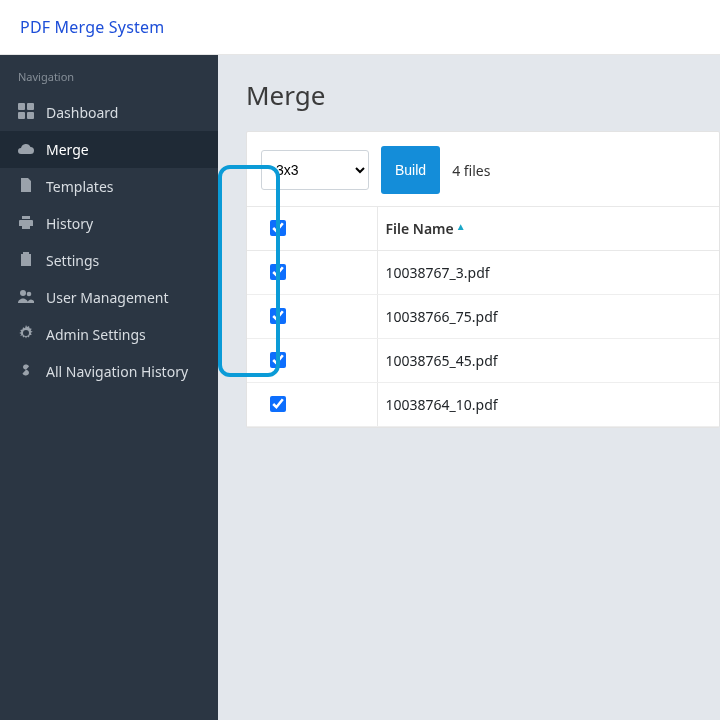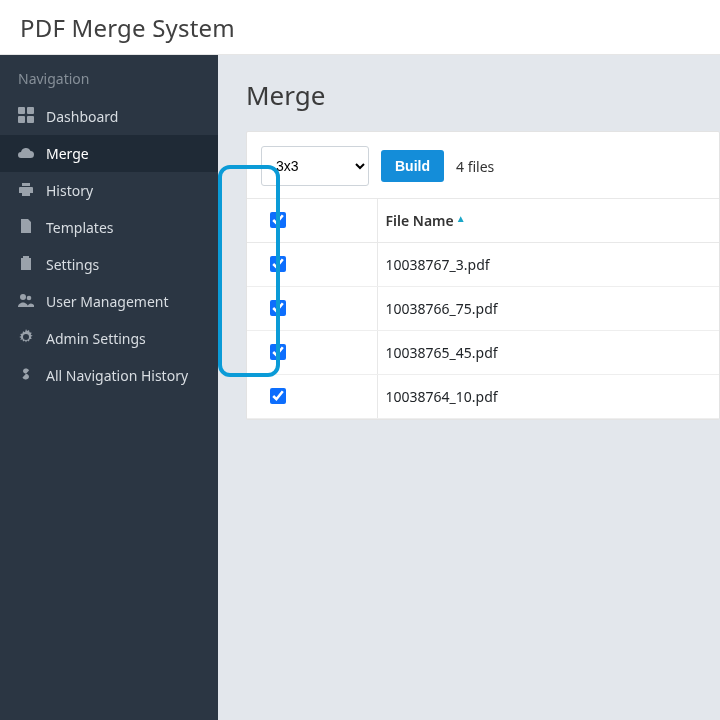--- a/index.html
+++ b/index.html
@@ -3,46 +3,46 @@
 <meta charset="utf-8">
 <style>
   * { box-sizing: border-box; }
   html, body { margin:0; padding:0; height:100%; width:720px; overflow:hidden;
                font-family: -apple-system, BlinkMacSystemFont, "Segoe UI", system-ui, sans-serif;
                color:#212529; background:#fff; }
 
   
   .topbar { height:55px; border-bottom:1px solid #e6e6e6; display:flex; align-items:center;
             padding:0 20px; }
-  .app-title { font-size:24px; font-weight:400; color:#404040; letter-spacing:0.2px; }
+  .app-title { font-size:16px; font-weight:400; color:#1d4ed8; letter-spacing:0.2px; }
 
   
   .layout { display:flex; height:calc(720px - 55px); }
   .sidebar { width:218px; background:#2b3643; color:#a3abb4; display:flex; flex-direction:column; }
-  .nav-heading { font-size:14px; padding:14px 18px 10px; color:#868f98; }
+  .nav-heading { font-size:11px; padding:14px 18px 10px; color:#868f98; }
   .nav-item { display:flex; gap:12px; padding:9px 18px;
               font-size:14px; color:#cfd5db; cursor:pointer; }
   .nav-item.active { background:#1f2a36; }
   .nav-item .icon-slot { width:16px; height:16px; display:flex; align-items:center; justify-content:center;
                          color:#9aa2ab; flex-shrink:0; }
   .nav-item.active .icon-slot { color:#9aa2ab; }
   .nav-item span.label { color:#d8dde2; }
   .nav-item.active span.label { color:#fff; }
 
   
   .content { flex:1; background:#e3e7ec; padding:20px 0 0 28px; overflow:hidden; }
   .page-title { font-size:26px; font-weight:400; color:#3b3b3b; margin:2px 0 18px; }
 
   .card { background:#fff; border:1px solid #e3e3e3; border-radius:2px; padding:14px 0 0 0; }
 
   .toolbar { display:flex; align-items:center; gap:12px; padding:0 14px 12px; }
   select.grid-select { height:40px; padding:4px 10px; border:1px solid #ced4da; border-radius:3px;
                        background:#fff; font-size:14px; min-width:108px; }
-  .btn-primary { background:#148dd9; border:none; color:#fff; font-size:14px; font-weight:700;
-                 padding:8px 14px; border-radius:3px; cursor:pointer; }
+  .btn-primary { background:#148dd9; border:none; color:#fff; font-size:14px; font-weight:400;
+                 padding:16px 14px; border-radius:3px; cursor:pointer; }
   .file-count { font-size:14px; color:#333; }
 
   
   table.files { border-collapse:collapse; width:100%; font-size:14px; }
   .col-check { width:60px; }
   .col-blank { width:70px; }
   th { text-align:left; font-weight:600; padding:10px 8px; border-top:1px solid #e8e8e8;
        border-bottom:1px solid #e8e8e8; color:#333; }
   th.col-filename { border-left:1px solid #e8e8e8; }
   td { padding:10px 8px; border-bottom:1px solid #eeeeee; }
@@ -87,33 +87,33 @@
         <svg viewBox="0 0 16 16">
             <path d="M12.5 7.02A5 5 0 0 0 3 8a3 3 0 1 0 0 6h9.5a3.5 3.5 0 0 0 0-7z"></path>
           </svg>
       </span>
       <span class="label">Merge</span>
     </div>
 
     <div class="nav-item">
       <span class="icon-slot">
         <svg viewBox="0 0 16 16">
+            <path d="M3 1h7l3 3v11H3z M5 6h6v1H5z M5 9h6v1H5z"></path>
+          </svg>
+      </span>
+      <span class="label">Templates</span>
+    </div>
+
+    <div class="nav-item">
+      <span class="icon-slot">
+        <svg viewBox="0 0 16 16">
             <path d="M4 2h8v3H4zM2 6h12a1 1 0 0 1 1 1v5h-3v3H4v-3H1V7a1 1 0 0 1 1-1zm3 6h6v3H5z"></path>
           </svg>
       </span>
       <span class="label">History</span>
-    </div>
-
-    <div class="nav-item">
-      <span class="icon-slot">
-        <svg viewBox="0 0 16 16">
-            <path d="M3 1h7l3 3v11H3z M5 6h6v1H5z M5 9h6v1H5z"></path>
-          </svg>
-      </span>
-      <span class="label">Templates</span>
     </div>
 
     <div class="nav-item">
       <span class="icon-slot">
         <svg viewBox="0 0 16 16">
             <path d="M5 1h6v2H5zM3 3h10v12H3z"></path>
           </svg>
       </span>
       <span class="label">Settings</span>
     </div>

